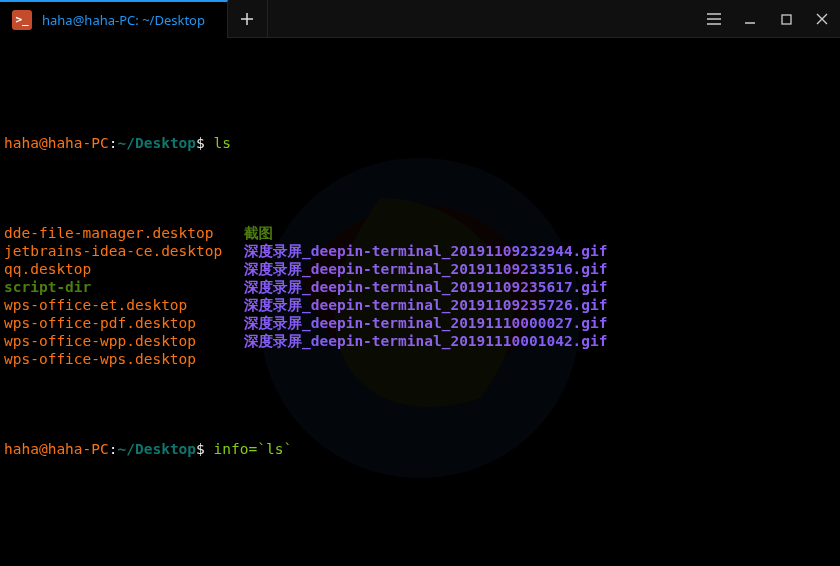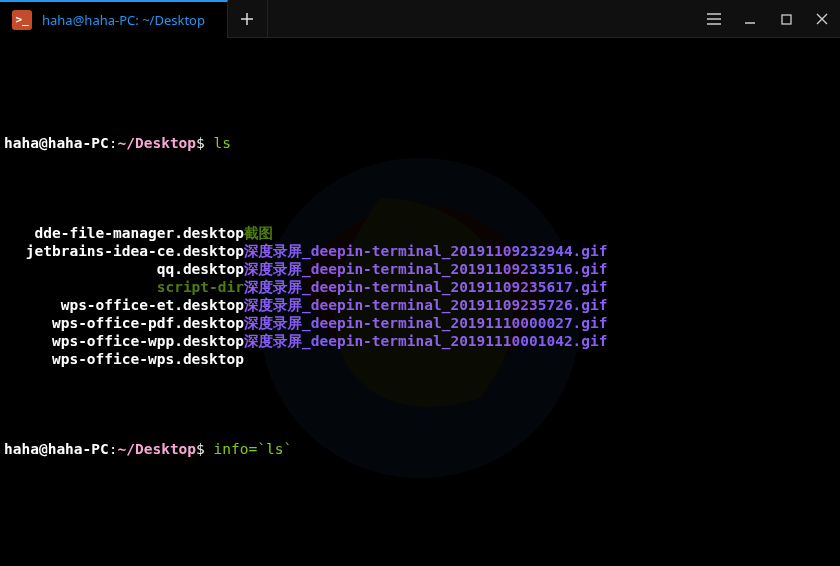--- a/index.html
+++ b/index.html
@@ -83,28 +83,28 @@
     height: calc(566px - 38px);
     overflow: hidden;
     letter-spacing: 0px;
   }
   .bg-deco {
     position: absolute;
     inset: 0;
     pointer-events: none;
     opacity: 0.05;
   }
-  .c-green  { color: #ffffff; font-weight: bold;}
+  .c-green  { color: #f97316; font-weight: normal;}
   .c-white  { color: #eeeeec; }
-  .c-cyan   { color: #f9a8d4; font-weight: bold;}
+  .c-cyan   { color: #0f766e; font-weight: bold;}
   .c-blue   { color: #4d7c0f; font-weight: bold;}
   .c-mag    { color: #8b5cf6; font-weight: bold;}
   .c-cmd    { color: #84cc16; }
   .ls-row { display: flex; }
-  .col1 { width: 240px; text-align: right; }
+  .col1 { width: 240px; }
   .col2 { }
 </style>
 </head>
 <body>
 
 <div class="titlebar">
   <div class="tab active">
     <div class="tab-icon">&gt;_</div>
     <div class="tab-title">haha@haha-PC: ~/Desktop</div>
   </div>

